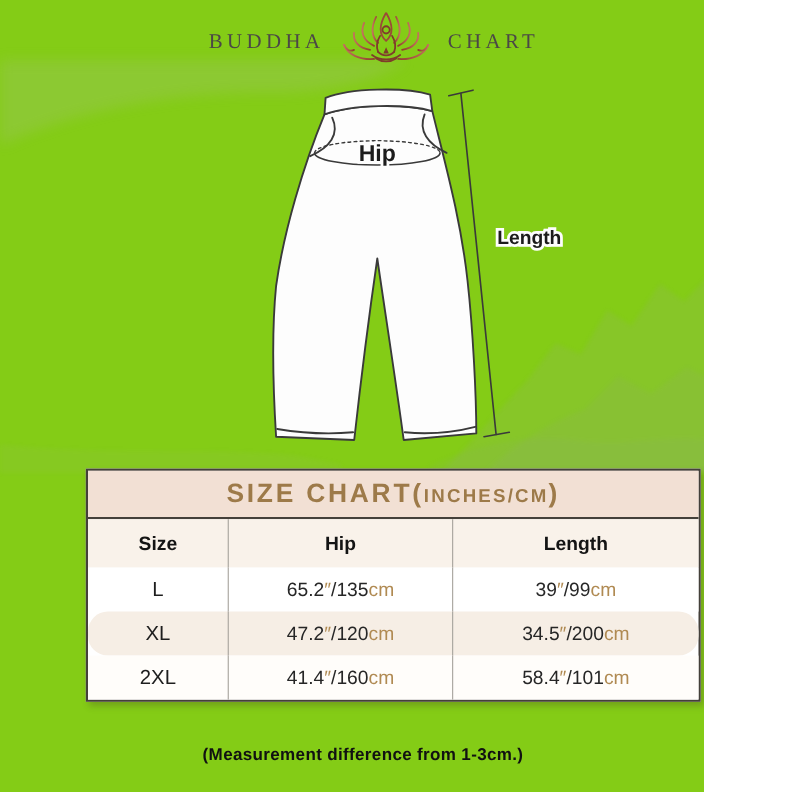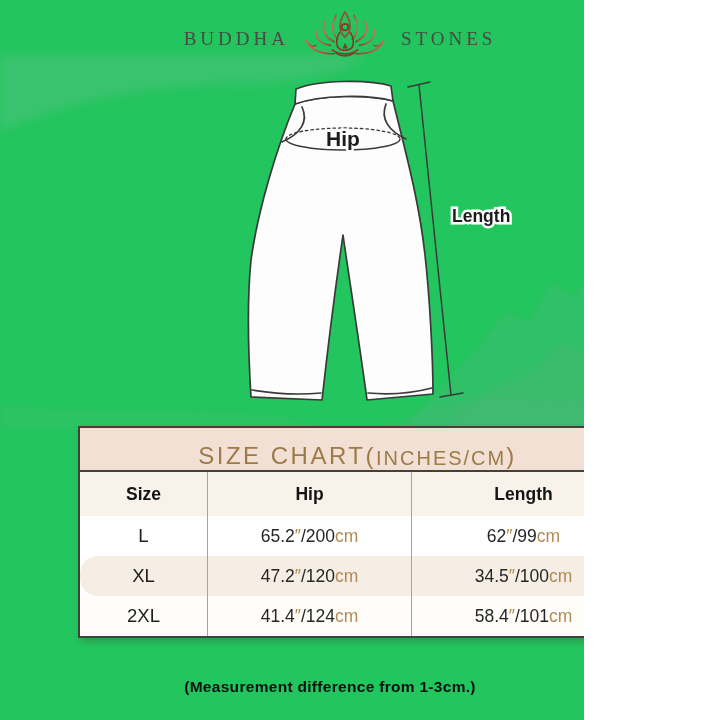--- a/index.html
+++ b/index.html
@@ -1,19 +1,19 @@
 <!DOCTYPE html>
 <html><head>
 <meta charset="utf-8">
 <style>
   * { margin:0; padding:0; box-sizing:border-box; }
   html,body { background:#ffffff; }
   .canvas {
-    position:relative; width:584px; height:720px; overflow:hidden;
-    background:#22c55e;
+    position:relative; width:640px; height:720px; overflow:hidden;
+    background:#84cc16;
     font-family:"Liberation Sans", sans-serif;
   }
   
   .bg-art { position:absolute; left:0; top:0; width:720px; height:720px; }
   
   .logo {
     position:absolute; top:6px; left:-20px; width:720px; height:66px;
     display:flex; align-items:center; justify-content:center; gap:14px;
   }
   .brand {
@@ -30,25 +30,25 @@
                 paint-order:stroke; stroke:#fdfdfd; stroke-width:5px; }
   
   .sc-table {
     position:absolute; left:78px; top:426px; width:559px;
     border:2px solid #44403a;
     box-shadow:3px 4px 6px rgba(70,55,40,.28);
     background:#fff;
   }
   .sc-banner {
     height:44px; background:#f2e0d4; border-bottom:2px solid #44403a;
-    display:flex; align-items:flex-end; justify-content:center;
-    color:#9d7a49; font-weight:normal; letter-spacing:2.5px;
+    display:flex; align-items:center; justify-content:center;
+    color:#9d7a49; font-weight:bold; letter-spacing:2.5px;
   }
   .t-main { font-size:24px; }
-  .t-unit { font-size:20px; letter-spacing:2px; padding-top:3px; }
+  .t-unit { font-size:17px; letter-spacing:2px; padding-top:3px; }
   .sc-row { display:flex; }
   .sc-cell {
     display:flex; align-items:center; justify-content:center;
   }
   .c-size { width:128px; border-right:1px solid #a6a29c; }
   .c-hip  { width:204px; border-right:1px solid #a6a29c; }
   .c-len  { width:223px; }
   .sc-head { height:44px; background:#f9f2ea;justify-content:space-between; }
   .sc-head .sc-cell { font-weight:bold; font-size:17.5px; color:#141414; }
   .r-data { height:40px; font-size:17.5px; color:#262626; }
@@ -113,21 +113,21 @@
       <g fill="none" stroke="#7f3b2b" stroke-width="1.8" stroke-linecap="round">
         <circle cx="0" cy="-13" r="3.6"></circle>
         <path d="M-6,-7 C-9,-2 -10,4 -8,9"></path>
         <path d="M6,-7 C9,-2 10,4 8,9"></path>
         <path d="M-8,9 C-4,13.5 4,13.5 8,9"></path>
         <path d="M-14,12 C-6,18 6,18 14,12"></path>
         <path d="M-10,15.5 C-4,19.5 4,19.5 10,15.5"></path>
         <path d="M0,5.5 L-2,10 L2,10 Z" fill="#7f3b2b" stroke-width="1"></path>
       </g>
     </svg>
-    <span class="brand">STONES</span>
+    <span class="brand">CHART</span>
   </header>
 
   <svg class="diagram" viewBox="0 0 720 440">
 
     <path class="pant-fill" d="M295,104
       C276,150 258,210 251,260
       C246,310 249,365 251,397
       L322,400
       C327,355 335,290 343,235
       C351,290 361,355 367,400
@@ -167,53 +167,53 @@
       <div class="sc-cell c-size">Size</div>
       <div class="sc-cell c-hip">Hip</div>
       <div class="sc-cell c-len">Length</div>
     </div>
 
     <div class="sc-row r-data r0">
       <div class="sc-cell c-size">L</div>
       <div class="sc-cell c-hip">
           <span class="d">65.2</span>
           <span class="t">″</span>
-          <span class="d">/200</span>
+          <span class="d">/135</span>
           <span class="t">cm</span>
         </div>
       <div class="sc-cell c-len">
-          <span class="d">62</span>
+          <span class="d">39</span>
           <span class="t">″</span>
           <span class="d">/99</span>
           <span class="t">cm</span>
         </div>
     </div>
 
     <div class="sc-row r-data r1">
       <div class="sc-cell c-size">XL</div>
       <div class="sc-cell c-hip">
           <span class="d">47.2</span>
           <span class="t">″</span>
           <span class="d">/120</span>
           <span class="t">cm</span>
         </div>
       <div class="sc-cell c-len">
           <span class="d">34.5</span>
           <span class="t">″</span>
-          <span class="d">/100</span>
+          <span class="d">/200</span>
           <span class="t">cm</span>
         </div>
     </div>
 
     <div class="sc-row r-data r2">
       <div class="sc-cell c-size">2XL</div>
       <div class="sc-cell c-hip">
           <span class="d">41.4</span>
           <span class="t">″</span>
-          <span class="d">/124</span>
+          <span class="d">/160</span>
           <span class="t">cm</span>
         </div>
       <div class="sc-cell c-len">
           <span class="d">58.4</span>
           <span class="t">″</span>
           <span class="d">/101</span>
           <span class="t">cm</span>
         </div>
     </div>
   </div>

